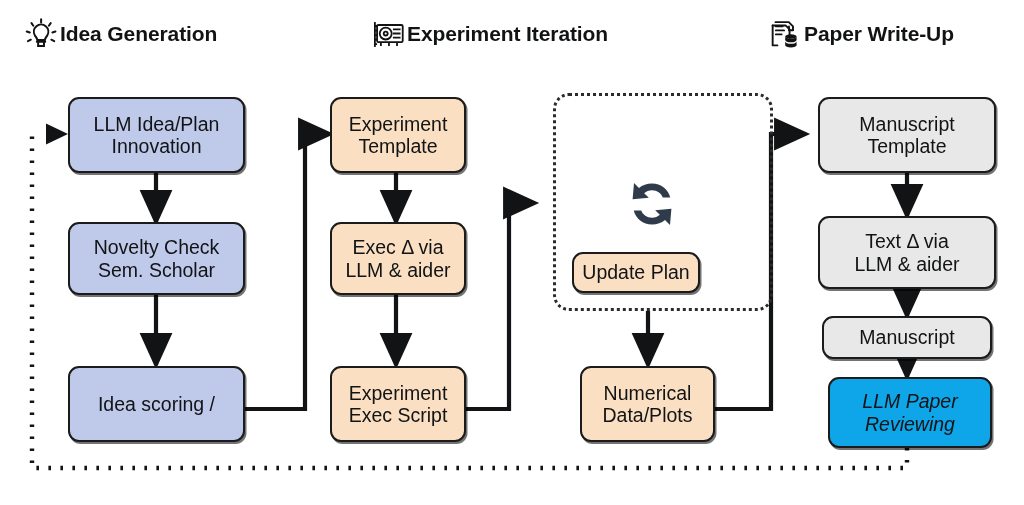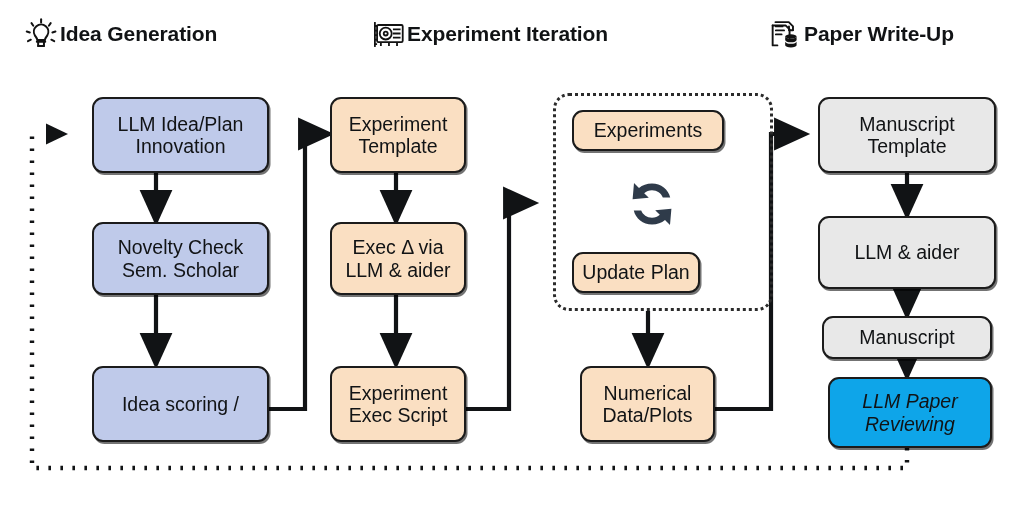--- a/index.html
+++ b/index.html
@@ -59,21 +59,21 @@
     align-items: center;
     justify-content: center;
     text-align: center;
     font-size: 19.5px;
     line-height: 1.14;
     color: #111315;
     padding: 2px 4px;
     box-shadow: 1.5px 2px 0 rgba(0,0,0,0.55);
   }
   .node span { display: block; }
-  .n-blue   { background: #bfcaea; margin-left: 24px; }
+  .n-blue   { background: #bfcaea; }
   .n-peach  { background: #fadfc2; }
   .n-grey   { background: #e8e8e8; }
   .n-green  { background: #0ea5e9; font-style: italic; }
 
   
   .dotted-group {
     position: absolute;
     box-sizing: border-box;
     border: 3px dotted #2b2b2b;
     border-radius: 16px;
@@ -218,25 +218,20 @@
     </div>
   </div>
 
   <div class="node n-peach" style="left:330px; top:366px; width:136px; height:76px;">
     <div>
       <span>Experiment</span>
       <span>Exec Script</span>
     </div>
   </div>
 
-  <div class="node n-peach" style="left:572px; top:110px; width:152px; height:41px;">
-    <div>
-      <span>Experiments</span>
-    </div>
-  </div>
 
   <div class="node n-peach" style="left:572px; top:252px; width:128px; height:41px;">
     <div>
       <span>Update Plan</span>
     </div>
   </div>
 
   <div class="node n-peach" style="left:580px; top:366px; width:135px; height:76px;">
     <div>
       <span>Numerical</span>
@@ -246,20 +241,21 @@
 
   <div class="node n-grey" style="left:818px; top:97px; width:178px; height:76px;">
     <div>
       <span>Manuscript</span>
       <span>Template</span>
     </div>
   </div>
 
   <div class="node n-grey" style="left:818px; top:216px; width:178px; height:73px;">
     <div>
+      <span>Text Δ via</span>
       <span>LLM &amp; aider</span>
     </div>
   </div>
 
   <div class="node n-grey" style="left:822px; top:316px; width:170px; height:43px;">
     <div>
       <span>Manuscript</span>
     </div>
   </div>
 

